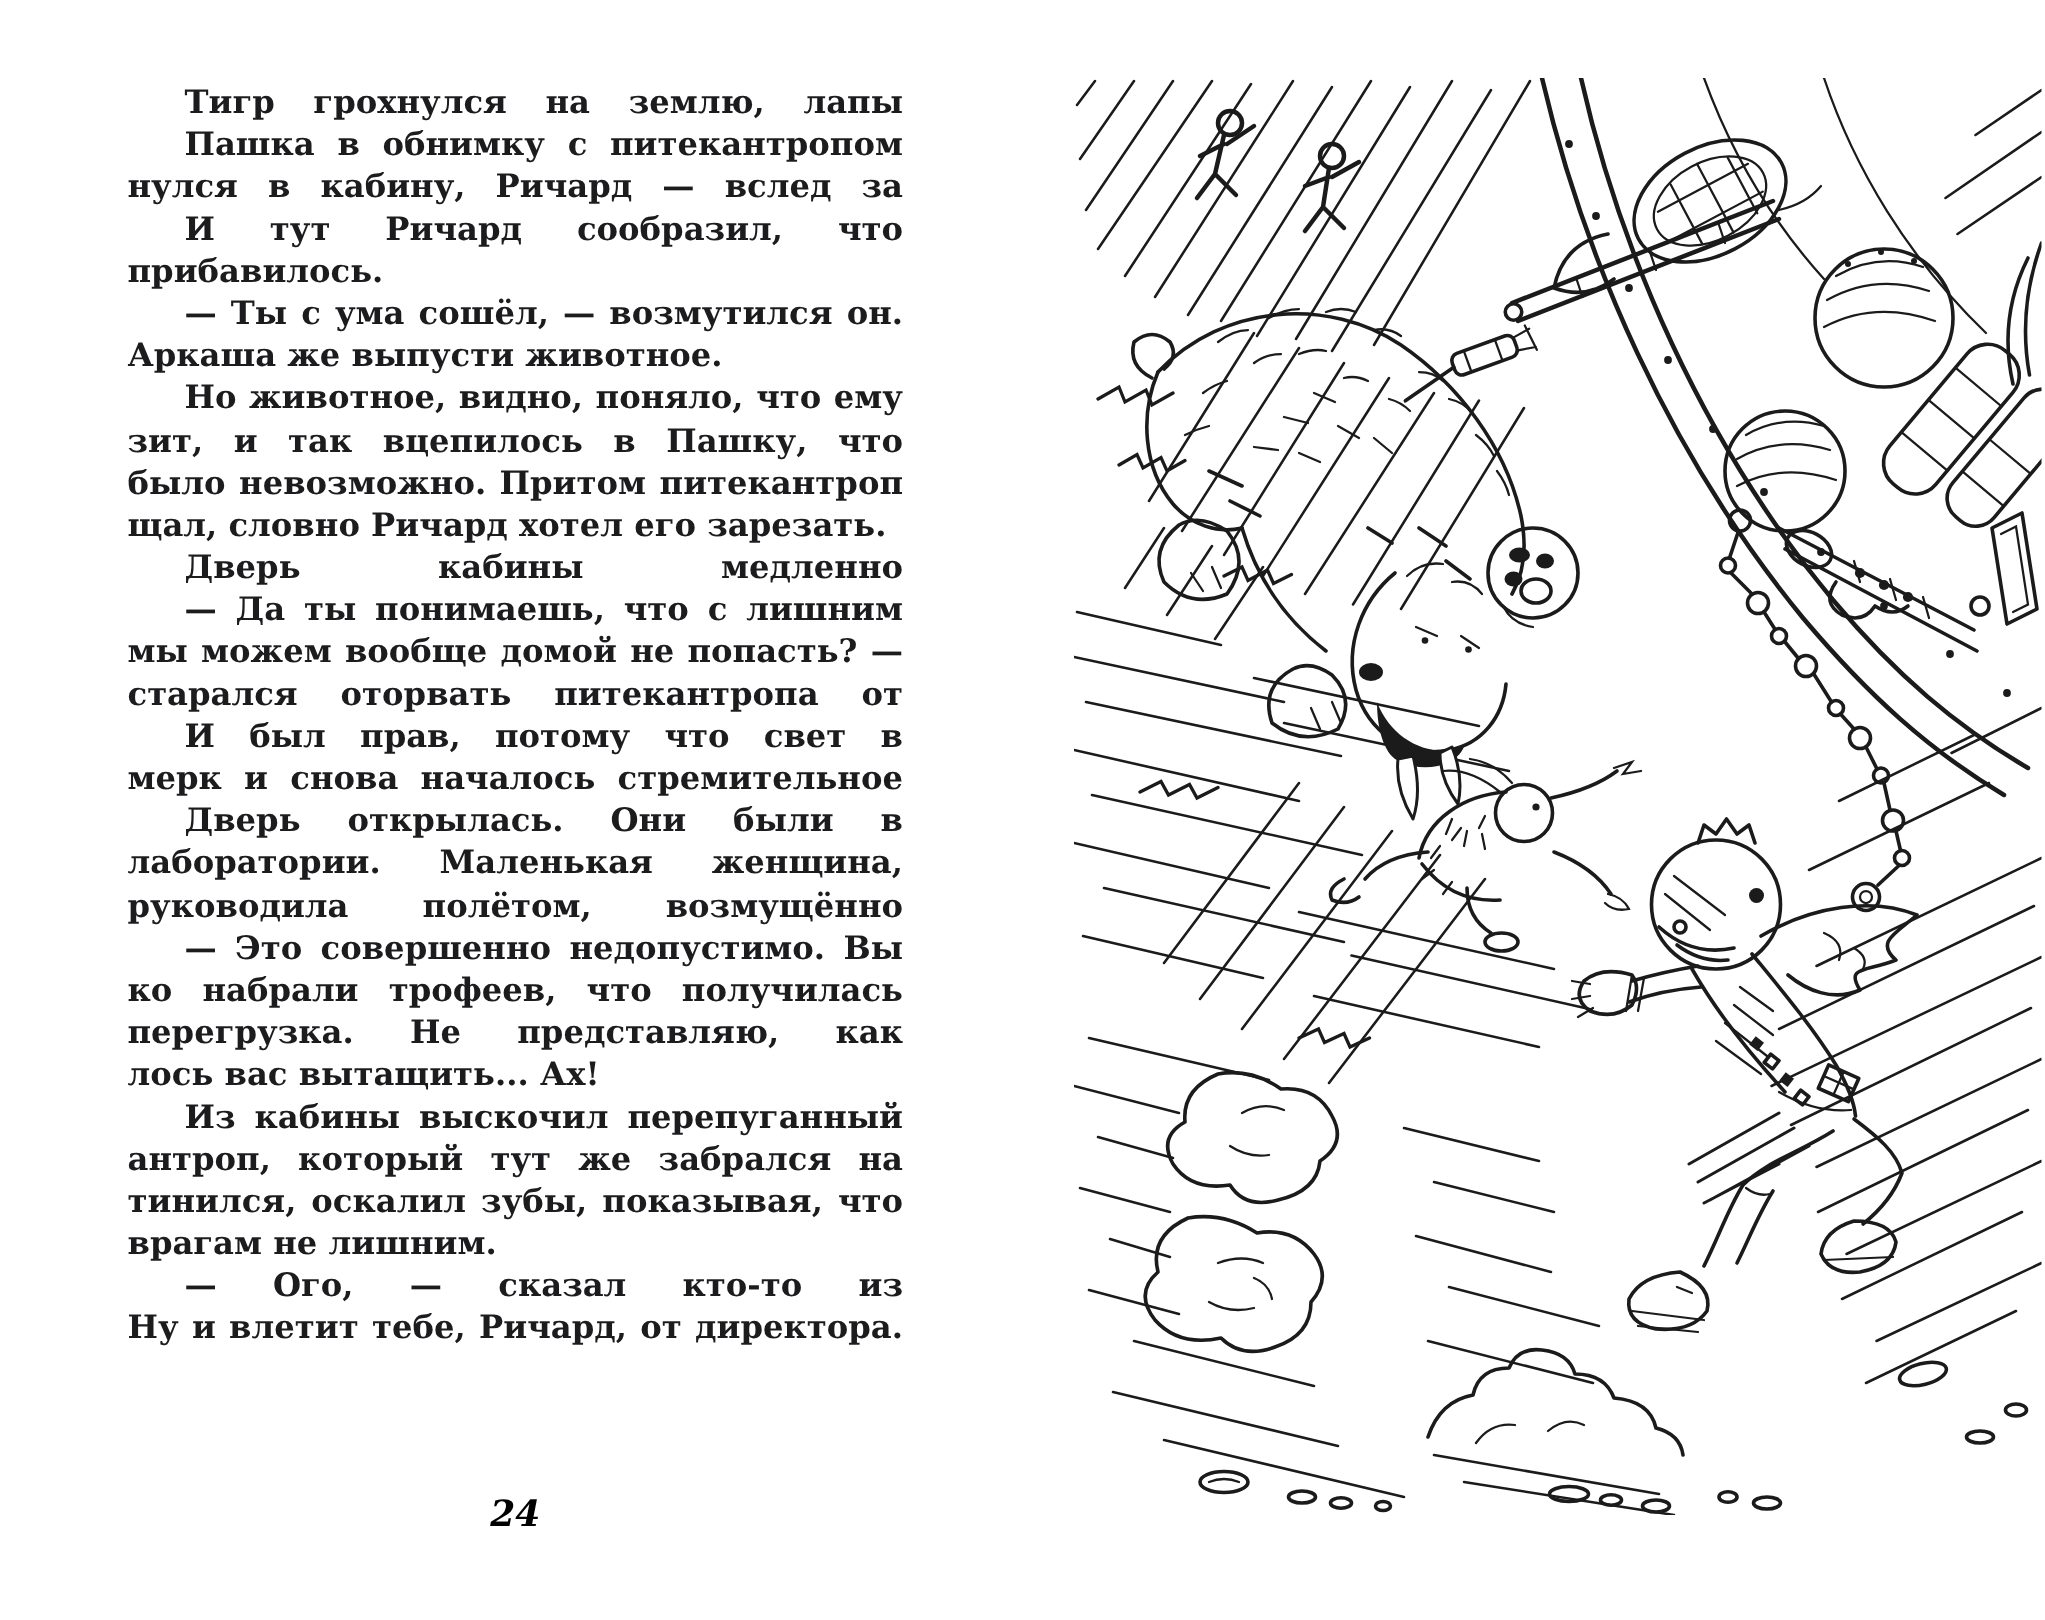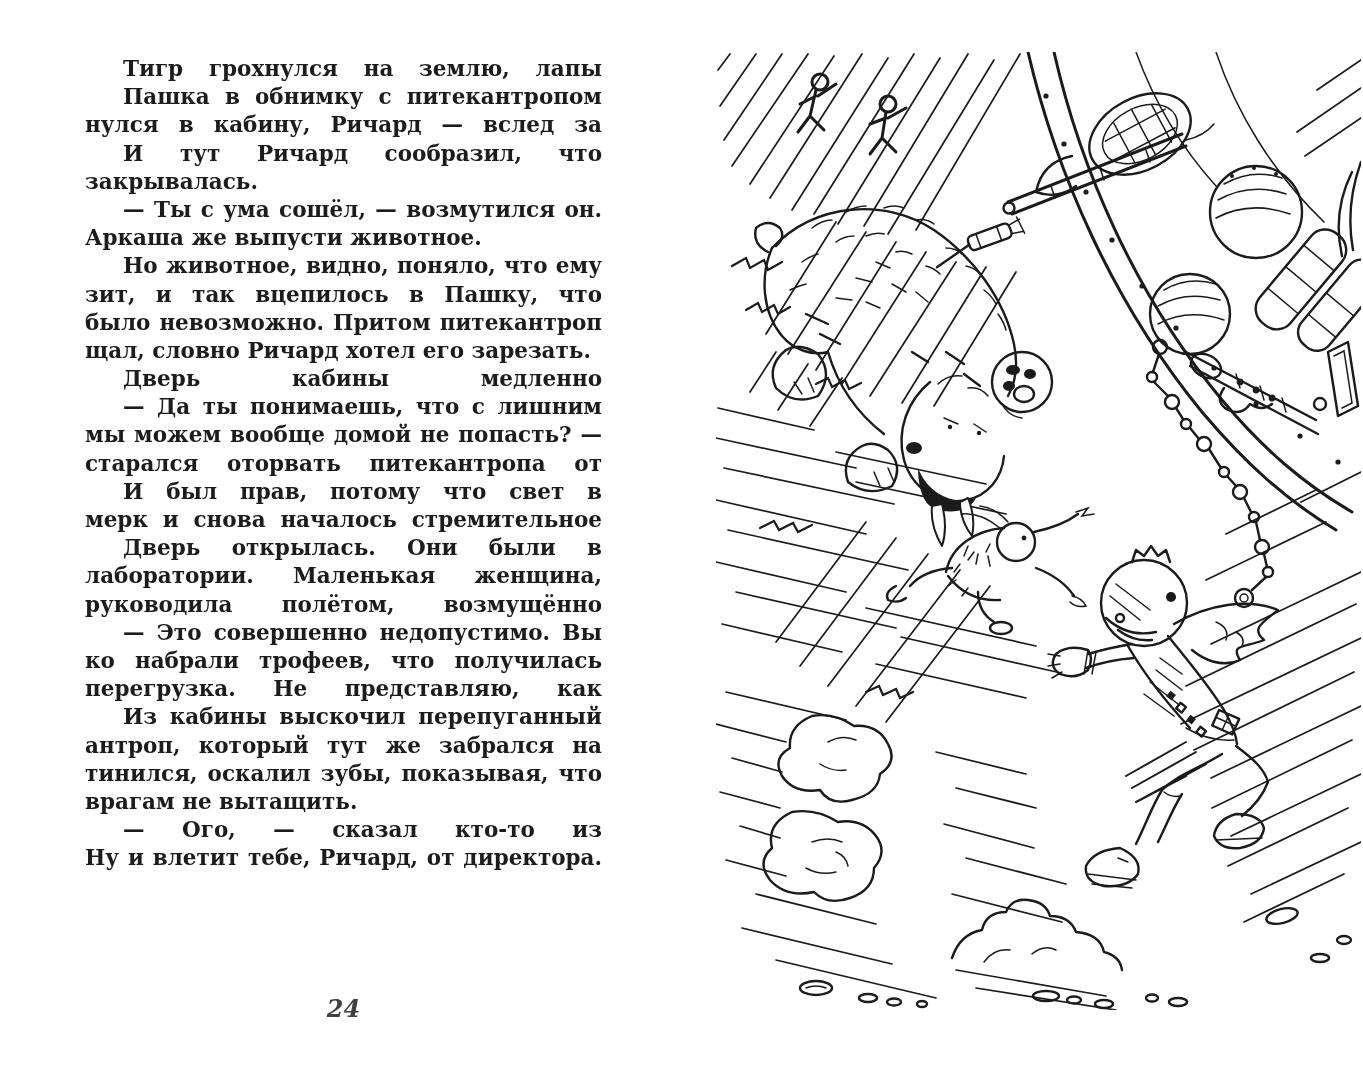--- a/index.html
+++ b/index.html
@@ -13,63 +13,64 @@
   }
   .line{
     font-size:21.5px;line-height:28.2px;height:28.2px;overflow:hidden;
     font-weight:600;text-align:justify;text-align-last:left;
     white-space:normal;
   }
   .line.just{text-align-last:justify;}
   .line.indent{text-indent:38px;}
   .page-number{
     position:absolute;left:85px;top:994px;width:517px;text-align:center;
-    font-style:italic;font-weight:bold;font-size:24px;color:#404040;
+    font-style:italic;font-weight:bold;font-size:24px;color:#000000;
   }
   .ill{position:absolute;left:716px;top:52px;width:645px;height:958px;}
   .ill svg{display:block;width:100%;height:100%;}
   
   .o  {fill:none;stroke:#1b1b1b;stroke-width:2.4;stroke-linecap:round;stroke-linejoin:round;}
   .t  {fill:none;stroke:#1b1b1b;stroke-width:3;stroke-linecap:round;stroke-linejoin:round;}
   .h  {fill:none;stroke:#1b1b1b;stroke-width:1.7;stroke-linecap:round;}
   .f  {fill:none;stroke:#1b1b1b;stroke-width:1.5;stroke-linecap:round;}
   .fill{fill:#1b1b1b;stroke:none;}
   .wf {fill:#ffffff;stroke:#1b1b1b;stroke-width:2;stroke-linejoin:round;}
 </style>
 </head>
 <body>
 
 <div class="text-col">
     <div class="line indent just">Тигр грохнулся на землю, лапы кверху,</div>
     <div class="line indent just">Пашка в обнимку с питекантропом втис-</div>
     <div class="line">нулся в кабину, Ричард — вслед за ними.</div>
     <div class="line indent just">И тут Ричард сообразил, что пассажиров</div>
-    <div class="line">закрывалась.</div>
+    <div class="line">прибавилось.</div>
     <div class="line indent just">— Ты с ума сошёл, — возмутился он. —</div>
     <div class="line">Аркаша же выпусти животное.</div>
     <div class="line indent just">Но животное, видно, поняло, что ему гро-</div>
     <div class="line just">зит, и так вцепилось в Пашку, что оторвать его</div>
     <div class="line just">было невозможно. Притом питекантроп вере-</div>
     <div class="line">щал, словно Ричард хотел его зарезать.</div>
     <div class="line indent">Дверь кабины медленно закрывалась.</div>
     <div class="line indent just">— Да ты понимаешь, что с лишним грузом</div>
     <div class="line just">мы можем вообще домой не попасть? — Ричард</div>
     <div class="line">старался оторвать питекантропа от Пашки.</div>
     <div class="line indent just">И был прав, потому что свет в кабине по-</div>
     <div class="line just">мерк и снова началось стремительное падение.</div>
     <div class="line indent just">Дверь открылась. Они были в знакомой</div>
     <div class="line just">лаборатории. Маленькая женщина, которая</div>
     <div class="line">руководила полётом, возмущённо сказала:</div>
     <div class="line indent just">— Это совершенно недопустимо. Вы столь-</div>
     <div class="line just">ко набрали трофеев, что получилась страшная</div>
     <div class="line just">перегрузка. Не представляю, как вообще уда-</div>
+    <div class="line">лось вас вытащить... Ах!</div>
     <div class="line indent just">Из кабины выскочил перепуганный питек-</div>
     <div class="line just">антроп, который тут же забрался на стол, още-</div>
     <div class="line just">тинился, оскалил зубы, показывая, что легко</div>
-    <div class="line">врагам не вытащить.</div>
+    <div class="line">врагам не лишним.</div>
     <div class="line indent just">— Ого, — сказал кто-то из операторов. —</div>
     <div class="line just">Ну и влетит тебе, Ричард, от директора. Нельзя</div>
   </div>
 
 <div class="page-number">24</div>
 
 <figure class="ill" style="margin:0" aria-label="Черно-белая иллюстрация: шарообразная машина времени, падающий саблезубый тигр, бегущий питекантроп и мальчик в шлеме среди камней и линий движения">
 <svg viewBox="0 0 645 958" xmlns="http://www.w3.org/2000/svg">
 
   <g>

